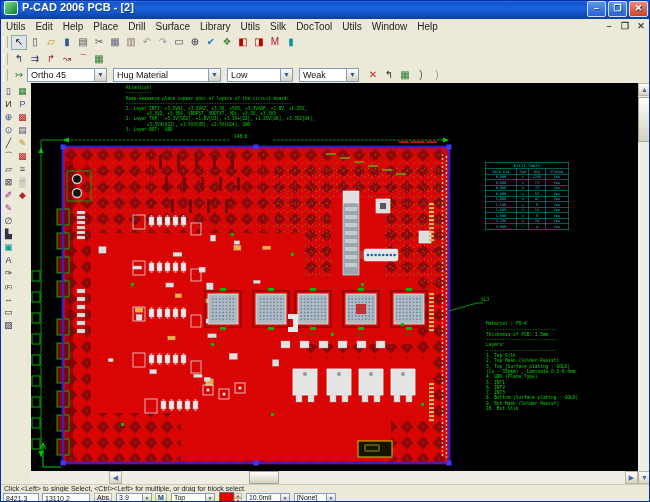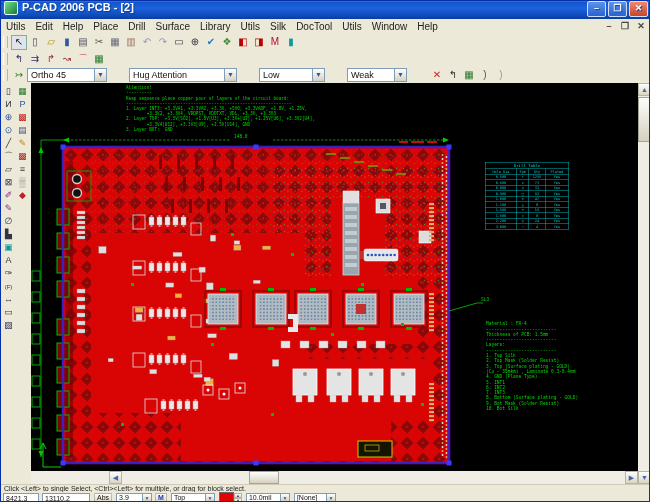--- a/index.html
+++ b/index.html
@@ -27,21 +27,21 @@
   
   .tbar{left:0;background:#ece9d8;display:flex;align-items:center;}
   #tbar1{top:32px;width:650px;height:18px;border-bottom:1px solid #e0dcc8;}
   #tbar2{top:50px;width:650px;height:15px;border-bottom:1px solid #e0dcc8;}
   #tbar3{top:65px;width:650px;height:17px;border-bottom:1px solid #cfcbb8;}
   .grip{width:3px;height:12px;margin:0 3px 0 2px;border-left:1px solid #fff;border-right:1px solid #b8b4a0;}
   .tbicon{width:16px;height:15px;display:flex;align-items:center;justify-content:center;
     font-size:10px;line-height:1;cursor:default;}
   .tbicon.pressed{border:1px solid #8aa;background:#dfe4ea;box-sizing:border-box;}
   .combo{height:14px;background:#fff;border:1px solid #7f9db9;display:flex;align-items:center;
-    font-size:9px;color:#111;margin-right:22px;box-sizing:border-box;}
+    font-size:9px;color:#111;margin-right:6px;box-sizing:border-box;}
   .combo .val{flex:1;padding-left:3px;white-space:nowrap;overflow:hidden;}
   .combo .arr{width:11px;height:100%;border-left:1px solid #7f9db9;
     background:linear-gradient(180deg,#fdfdfd,#d6d2c2);color:#33589e;font-size:7px;
     display:flex;align-items:center;justify-content:center;}
   
   #palette{left:0;top:82px;width:30px;height:401px;background:#ece9d8;border-right:1px solid #cfcbb8;}
   .pcol{position:absolute;top:2px;width:14px;display:flex;flex-direction:column;}
   .picon{width:13px;height:13px;display:flex;align-items:center;justify-content:center;
     font-size:9px;line-height:1;cursor:default;}
   
@@ -149,21 +149,21 @@
       <div class="tbicon" style="color: rgb(42, 122, 42);">▦</div>
     </div>
   <div id="tbar3" class="abs tbar">
       <div class="grip"></div>
       <div class="tbicon" style="color: rgb(42, 122, 42);">↣</div>
       <div class="combo" style="width: 80px;">
         <span class="val">Ortho 45</span>
         <span class="arr">▼</span>
       </div>
       <div class="combo" style="width: 108px;">
-        <span class="val">Hug Attention</span>
+        <span class="val">Hug Material</span>
         <span class="arr">▼</span>
       </div>
       <div class="combo" style="width: 66px;">
         <span class="val">Low</span>
         <span class="arr">▼</span>
       </div>
       <div class="combo" style="width: 60px;">
         <span class="val">Weak</span>
         <span class="arr">▼</span>
       </div>

